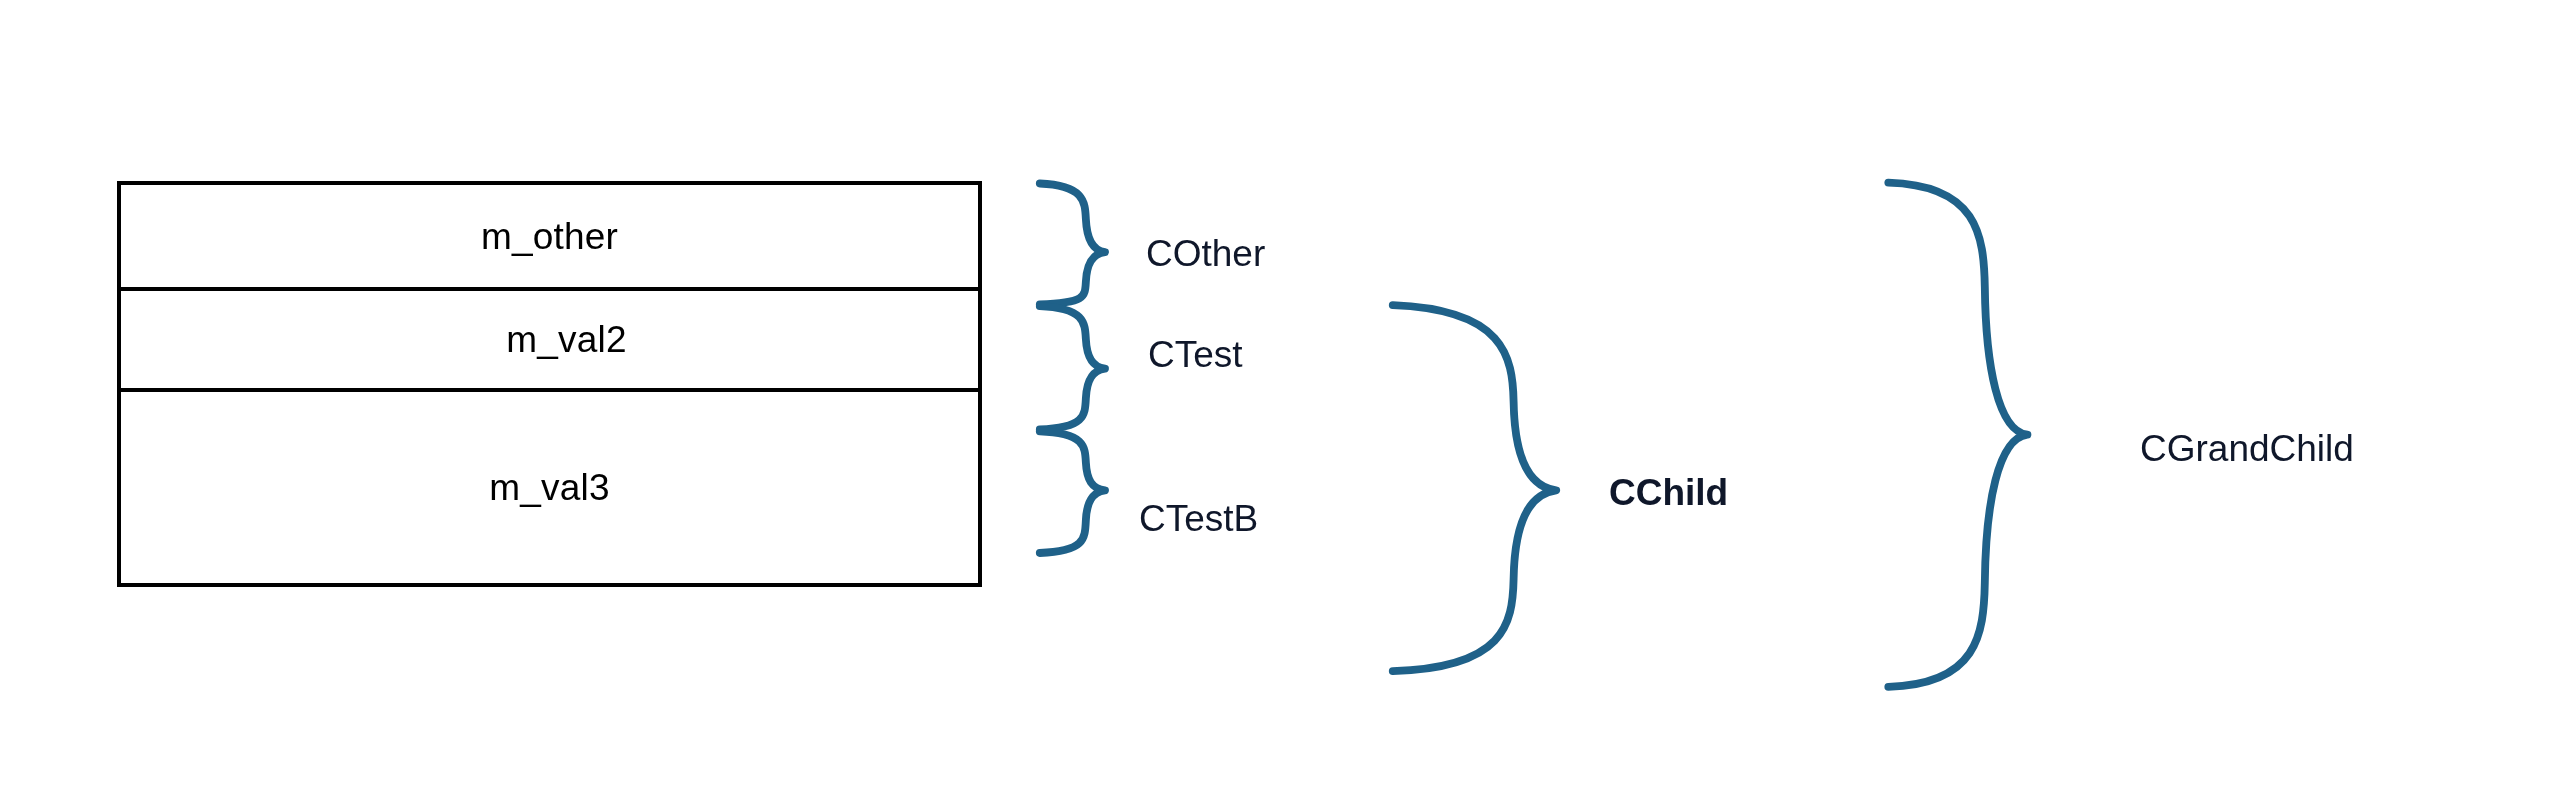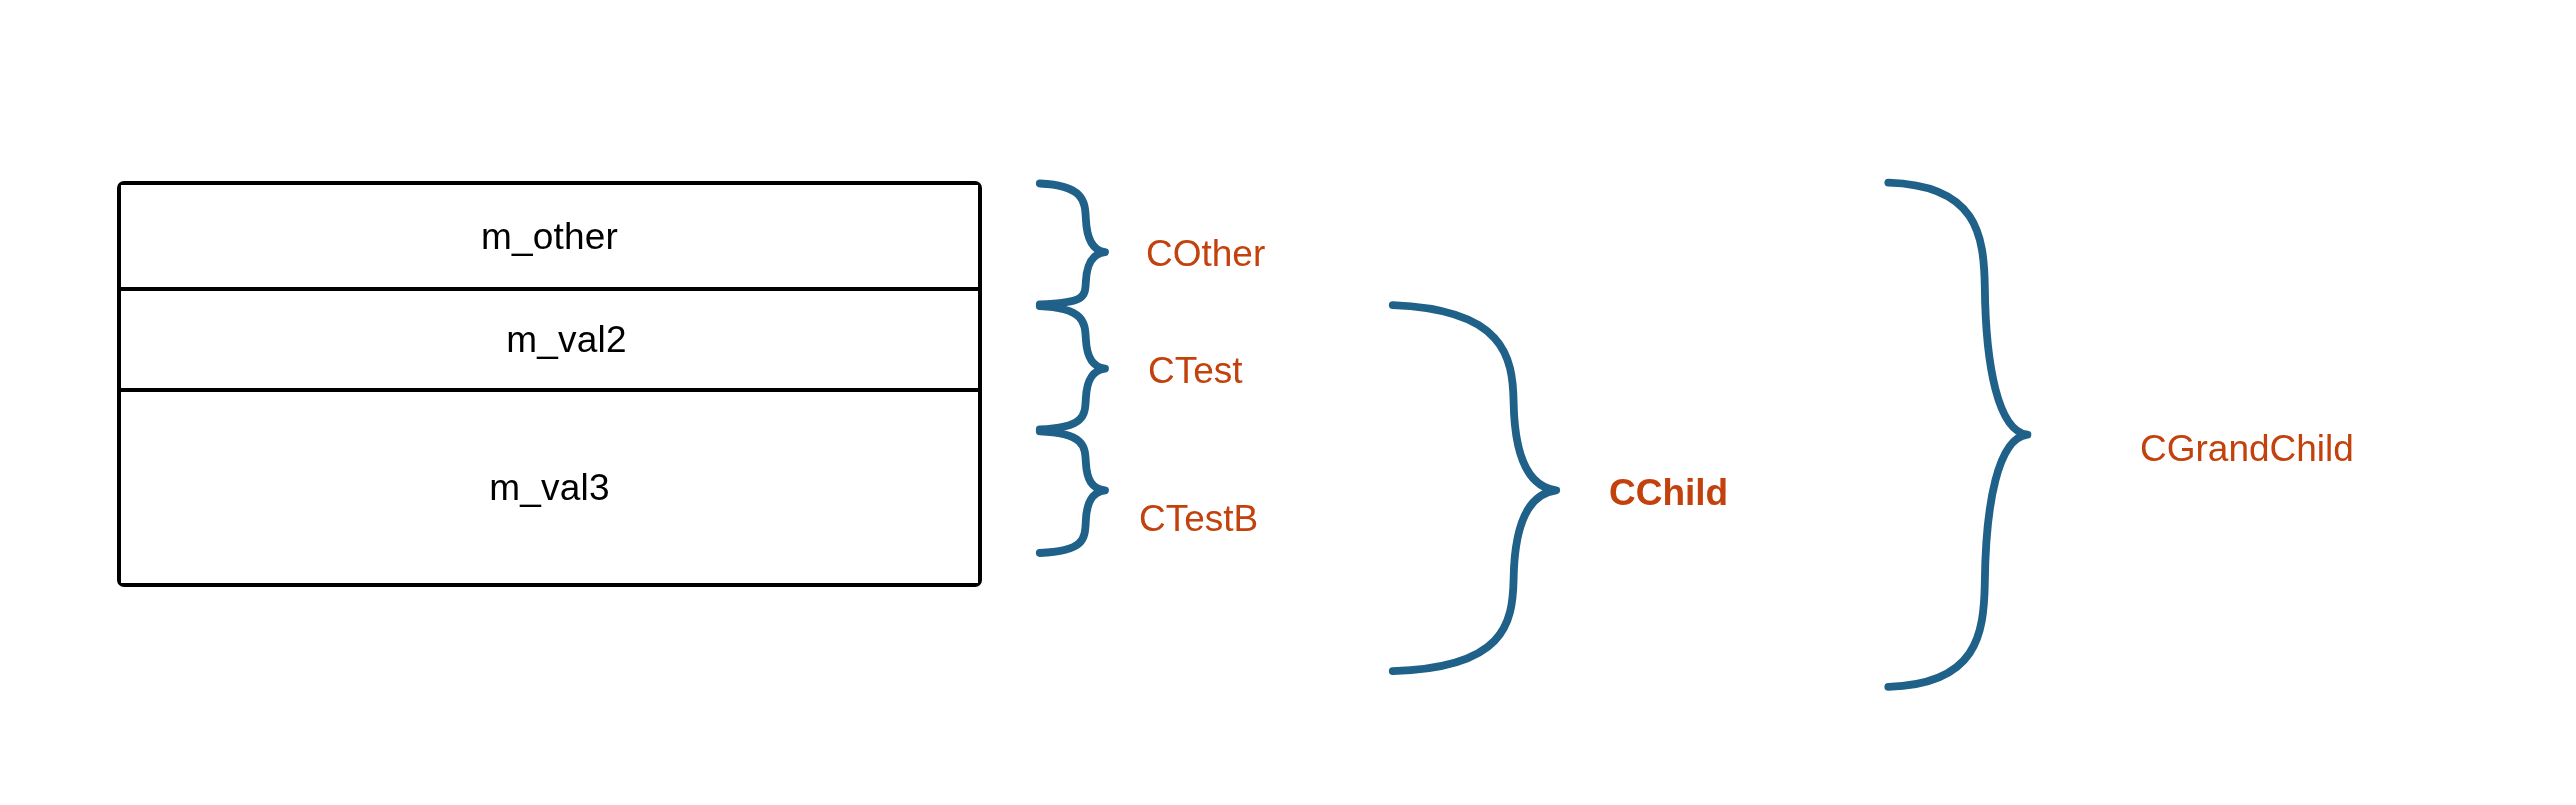--- a/index.html
+++ b/index.html
@@ -75,37 +75,37 @@
     stroke-linejoin: round;
   }
   .brace-small { stroke-width: 9; }
   .brace-mid   { stroke-width: 9; }
   .brace-big   { stroke-width: 9; }
 
   
   .group-label {
     position: absolute;
     font-size: 37px;
-    color: #c2410c;
+    color: #0f172a;
     line-height: 1;
     white-space: nowrap;
     transform: translateY(-50%);
   }
   .gl-cother      { left: 1146px; top: 253px; }
-  .gl-ctest       { left: 1148px; top: 370px; }
+  .gl-ctest       { left: 1148px; top: 354px; }
   .gl-ctestb      { left: 1139px; top: 518px; }
   .gl-cchild      { left: 1609px; top: 492px; font-weight: bold; }
   .gl-cgrandchild { left: 2140px; top: 448px; }
 </style>
 </head>
 <body>
 
 <div id="canvas">
 
-  <div class="layout-table" style="border-color: rgb(0, 0, 0); border-radius: 7px;">
+  <div class="layout-table" style="border-color: rgb(0, 0, 0);">
     <div class="layout-row r0" style="border-bottom-color: rgb(0, 0, 0);">
       <span class="slot-label">m_other</span>
     </div>
     <div class="layout-row r2" style="border-bottom-color: rgb(0, 0, 0); padding-left: 34px;">
       <span class="slot-label">m_val2</span>
     </div>
     <div class="layout-row r3" style="border-bottom-color: rgb(0, 0, 0);">
       <span class="slot-label">m_val3</span>
     </div>
   </div>

